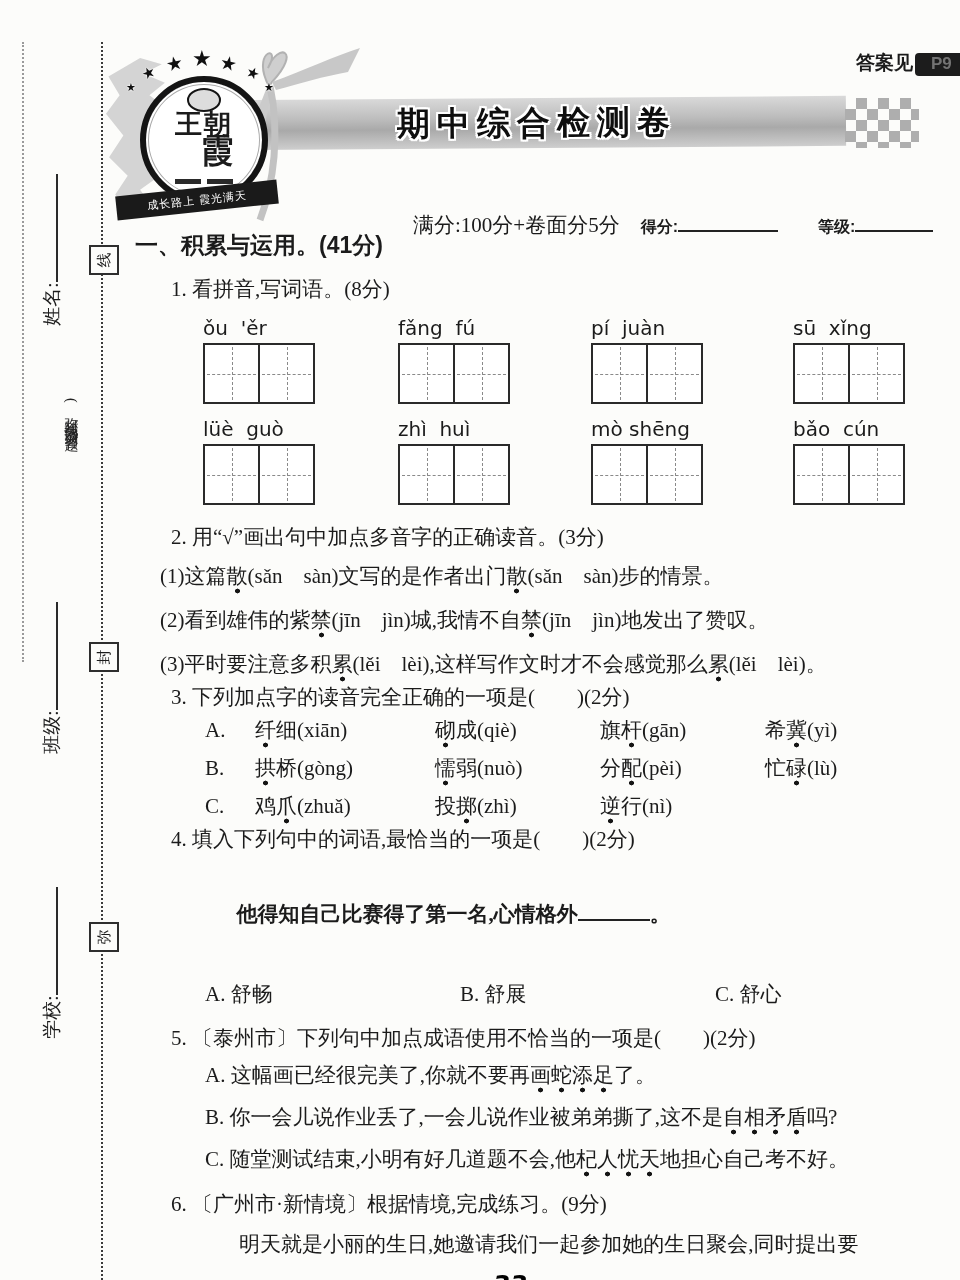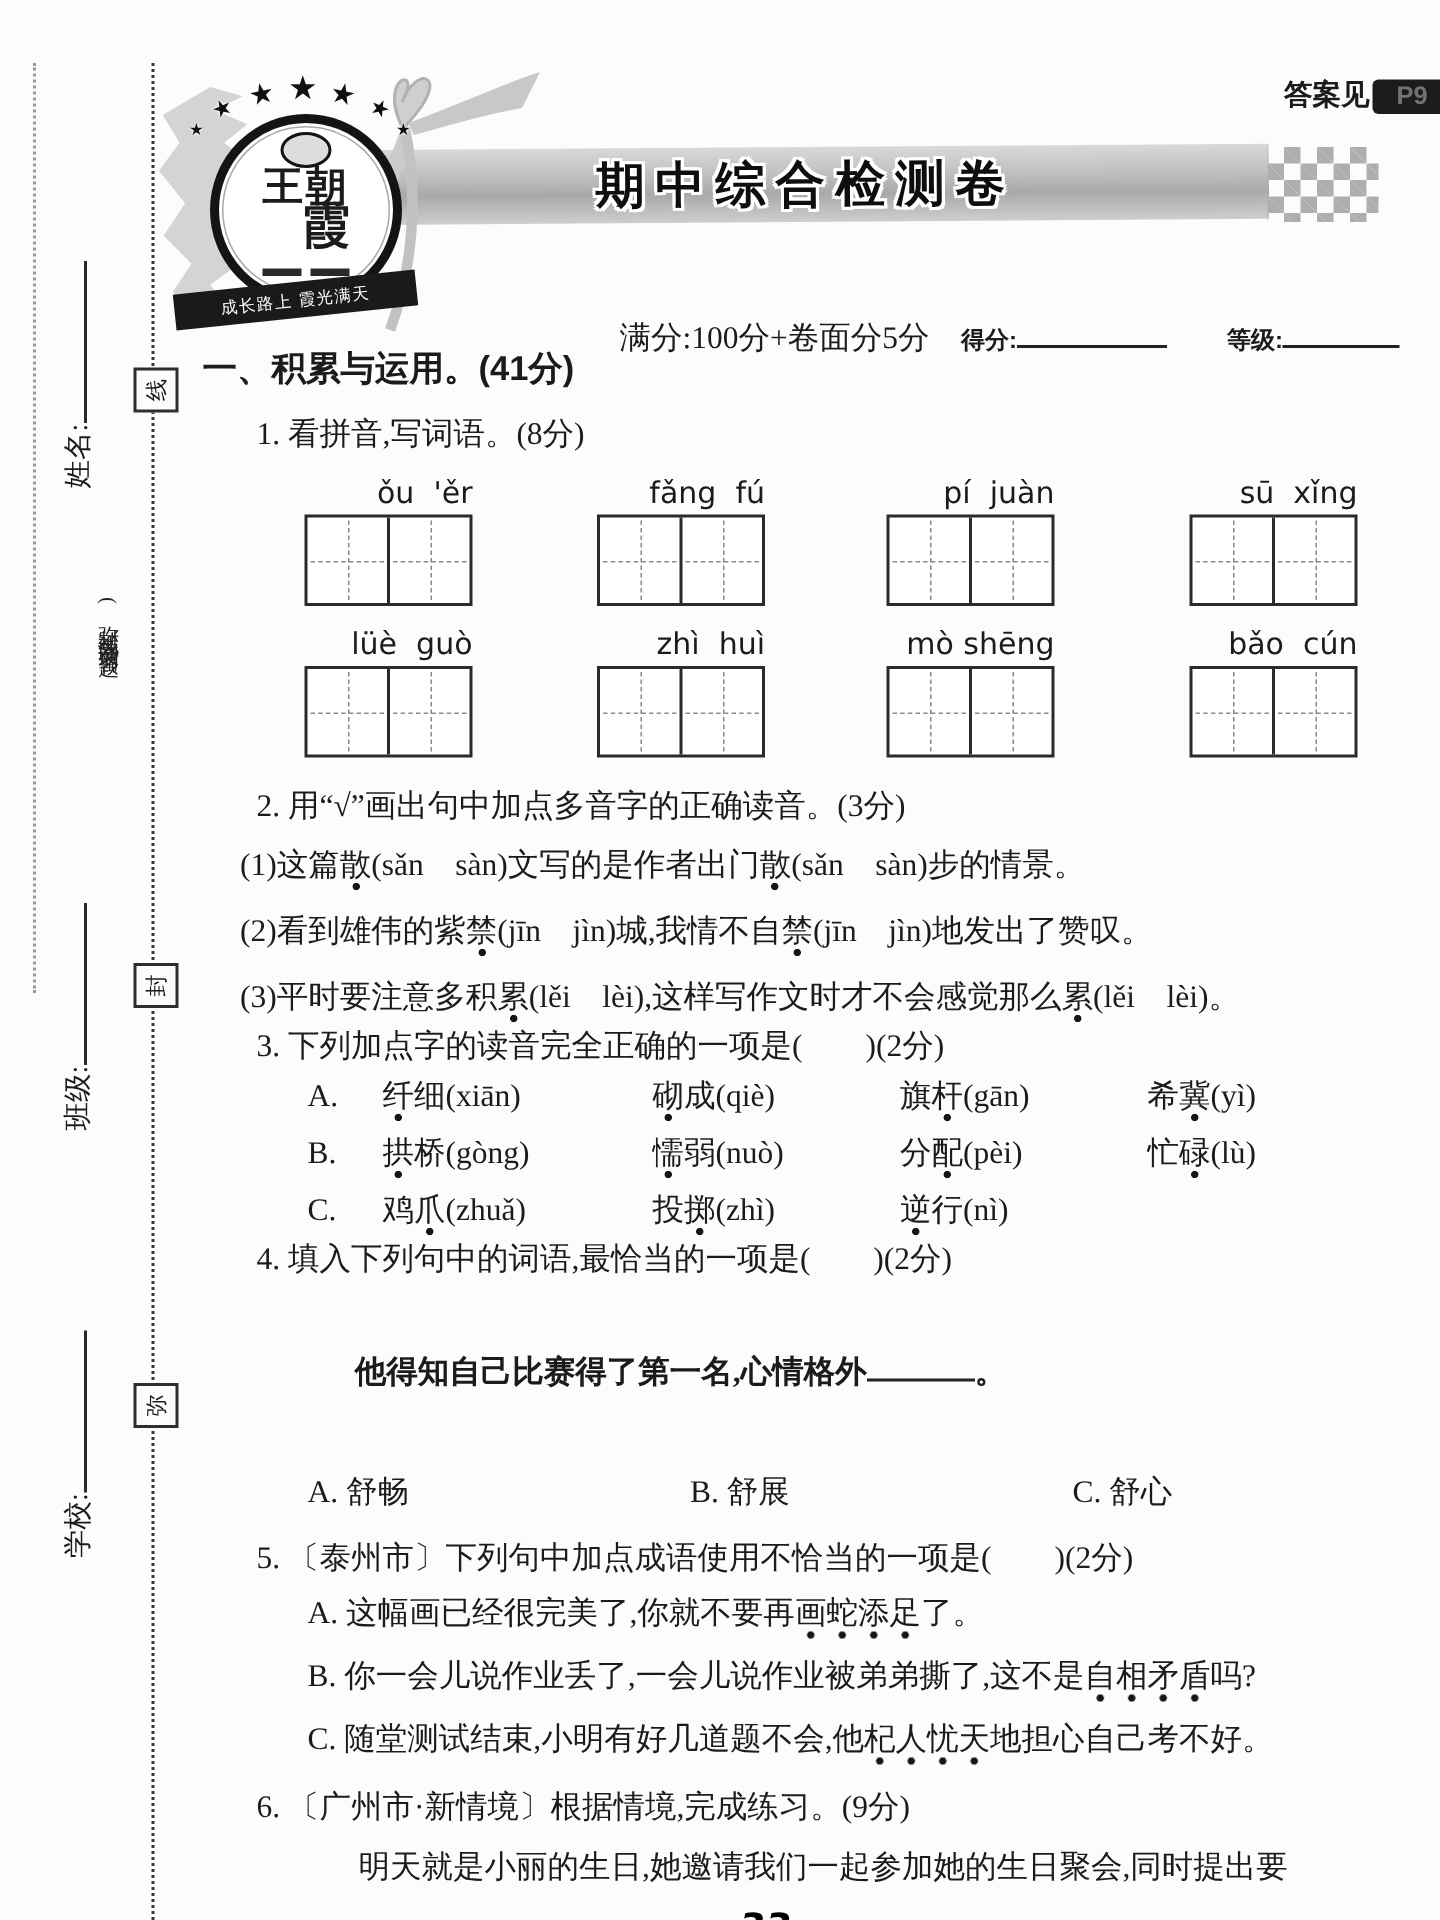--- a/index.html
+++ b/index.html
@@ -59,21 +59,21 @@
   .score-line{position:absolute;left:392px;top:186px;font-size:21px;white-space:pre;}
   .score-line b{font-family:"Liberation Sans",sans-serif;font-size:16px;}
   .sl-blank{display:inline-block;border-bottom:2px solid #222;height:16px;}
   .b1{width:100px;margin-right:40px}.b2{width:78px}
   
   .content{position:absolute;left:135px;top:230px;width:806px;font-size:21px;}
   .sec-title{font-family:"Liberation Sans",sans-serif;font-weight:bold;font-size:23px;}
   .stem{padding-left:36px;white-space:pre-wrap;}
   .mt18{margin-top:18px}.mt14{margin-top:14px}.mt12{margin-top:12px}.mt10{}
   .pin-row{display:flex;margin-top:13px;font-family:"DejaVu Sans","Liberation Sans",sans-serif;font-size:20px;}
-  .pg{width:112px;text-align:right;white-space:pre;}
+  .pg{width:112px;text-align:left;white-space:pre;}
   .grid-row{display:flex;margin-top:3px;}
   .m1{margin-left:68px}.m2{margin-left:83px}.m3{margin-left:81px}.m4{margin-left:90px}
   .tzg{display:flex;border:2.5px solid #2a2a2a;background:#fff;}
   .cell{width:53px;height:57px;position:relative;}
   .cell + .cell{border-left:2px solid #2a2a2a;}
   .cell::before{content:"";position:absolute;left:50%;top:2px;bottom:2px;border-left:1px dashed #8a8a8a;}
   .cell::after{content:"";position:absolute;top:50%;left:2px;right:2px;border-top:1px dashed #8a8a8a;}
   .mline{margin-top:7px;padding-left:25px;line-height:37px;white-space:pre-wrap;}
   .opt-line{margin-top:5px;padding-left:70px;line-height:37px;white-space:pre-wrap;}
   .w-row{display:flex;padding-left:70px;line-height:37px;margin-top:1px;}

